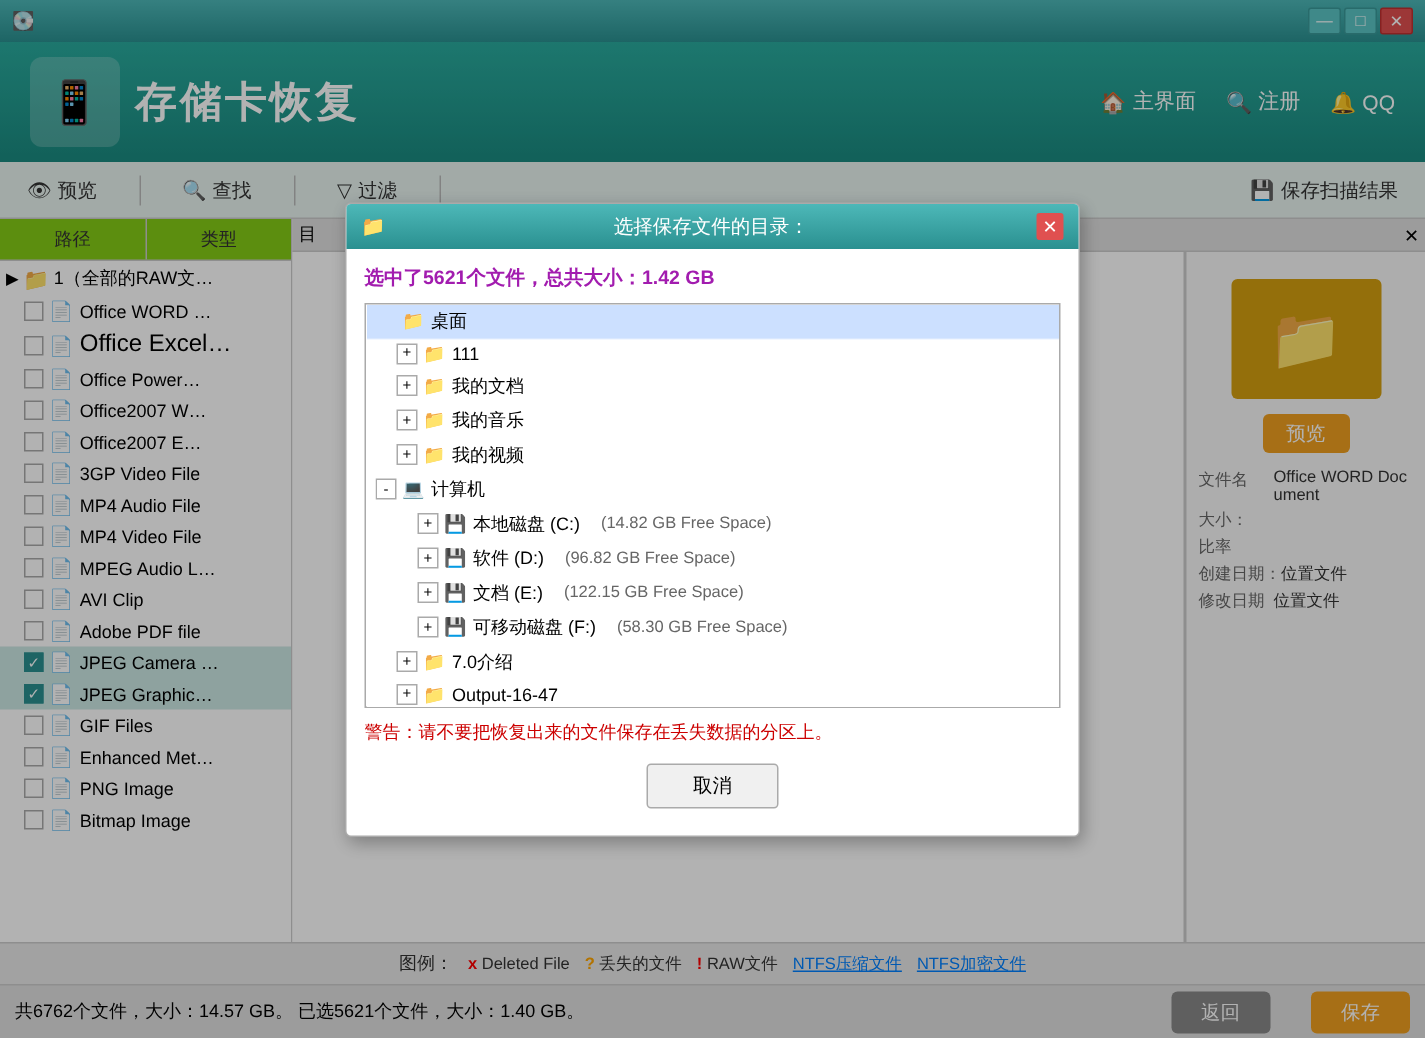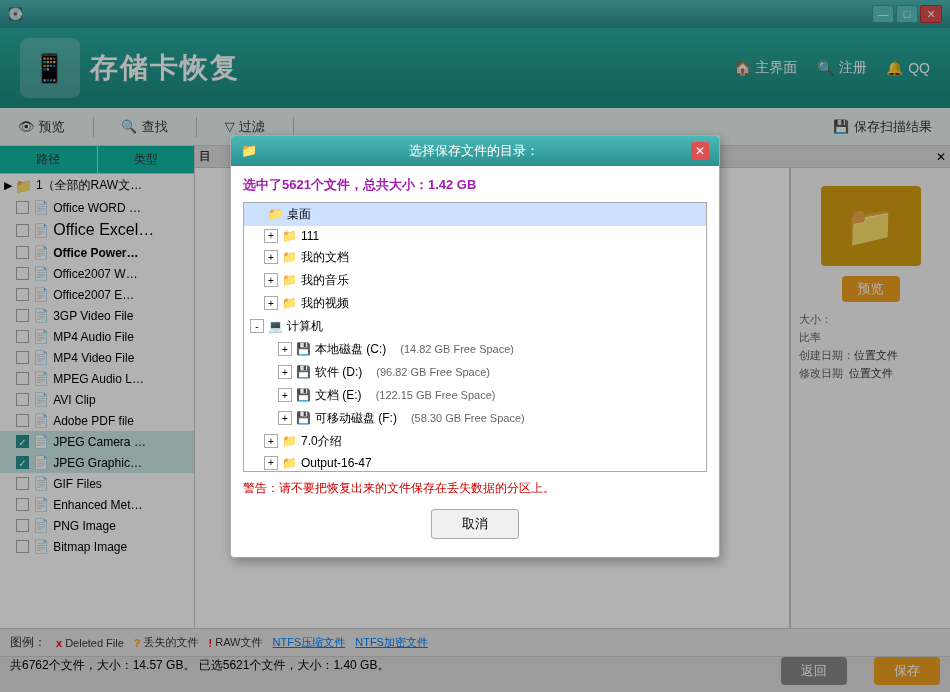--- a/index.html
+++ b/index.html
@@ -83,21 +83,21 @@
       min-width: 195px;
       background: white;
       border-right: 1px solid #ccc;
       overflow: hidden;
       display: flex;
       flex-direction: column;
     }
     .panel-header {
       display: flex;
       border-bottom: 1px solid #ccc;
-      background: #14b8a6;
+      background: #84cc16;
     }
     .panel-header-tab {
       flex: 1;
       text-align: center;
       padding: 5px 0;
       font-size: 12px;
       color: #333;
       cursor: pointer;
       border-right: 1px solid #ccc;
     }
@@ -190,30 +190,32 @@
     .status-bar {
       height: 28px;
       background: #e8e8e8;
       border-top: 1px solid #ccc;
       display: flex;
       align-items: center;
       padding: 0 10px;
       font-size: 12px;
       color: #333;
       gap: 10px;
+      justify-content: center;
     }
     .legend-item { display: flex; align-items: center; gap: 3px; font-size: 11px; }
     .legend-x { color: red; font-weight: bold; }
 
     
     .bottom-bar {
       height: 36px;
       background: #e0e0e0;
       border-top: 1px solid #ccc;
       display: flex;
+      align-items: center;
       padding: 0 10px;
       justify-content: space-between;
       font-size: 12px;
     }
     .bottom-btn {
       background: #f0a020;
       color: white;
       border: none;
       border-radius: 4px;
       padding: 5px 20px;
@@ -391,21 +393,21 @@
             <span style="font-size: 12px; overflow: hidden; text-overflow: ellipsis; white-space: nowrap;">Office WORD …</span>
           </div>
           <div class="tree-item">
             <span class="cb"></span>
             <span style="font-size: 13px; color: rgb(224, 96, 32);">📄</span>
             <span style="font-size: 16px; overflow: hidden; text-overflow: ellipsis; white-space: nowrap;">Office Excel…</span>
           </div>
           <div class="tree-item">
             <span class="cb"></span>
             <span style="font-size: 13px; color: rgb(224, 96, 32);">📄</span>
-            <span style="font-size: 12px; overflow: hidden; text-overflow: ellipsis; white-space: nowrap; font-weight: bold;">Office Power…</span>
+            <span style="font-size: 12px; overflow: hidden; text-overflow: ellipsis; white-space: nowrap;">Office Power…</span>
           </div>
           <div class="tree-item">
             <span class="cb"></span>
             <span style="font-size: 13px; color: rgb(224, 96, 32);">📄</span>
             <span style="font-size: 12px; overflow: hidden; text-overflow: ellipsis; white-space: nowrap;">Office2007 W…</span>
           </div>
           <div class="tree-item">
             <span class="cb"></span>
             <span style="font-size: 13px; color: rgb(224, 96, 32);">📄</span>
             <span style="font-size: 12px; overflow: hidden; text-overflow: ellipsis; white-space: nowrap;">Office2007 E…</span>
@@ -480,20 +482,24 @@
       <span style="font-size:12px;cursor:pointer;">✕</span>
     </div>
     <div class="right-content">
       <div class="file-list">
       </div>
       <div class="preview-panel">
         <div class="preview-img">📁</div>
         <button class="preview-btn">预览</button>
         <div class="preview-info">
           <div class="preview-info-row">
+            <span class="preview-info-label">文件名</span>
+            <span class="preview-info-value">Office WORD Document</span>
+          </div>
+          <div class="preview-info-row">
             <span class="preview-info-label">大小：</span>
             <span class="preview-info-value"></span>
           </div>
           <div class="preview-info-row">
             <span class="preview-info-label">比率</span>
             <span class="preview-info-value"></span>
           </div>
           <div class="preview-info-row">
             <span class="preview-info-label">创建日期：</span>
             <span class="preview-info-value">位置文件</span>

